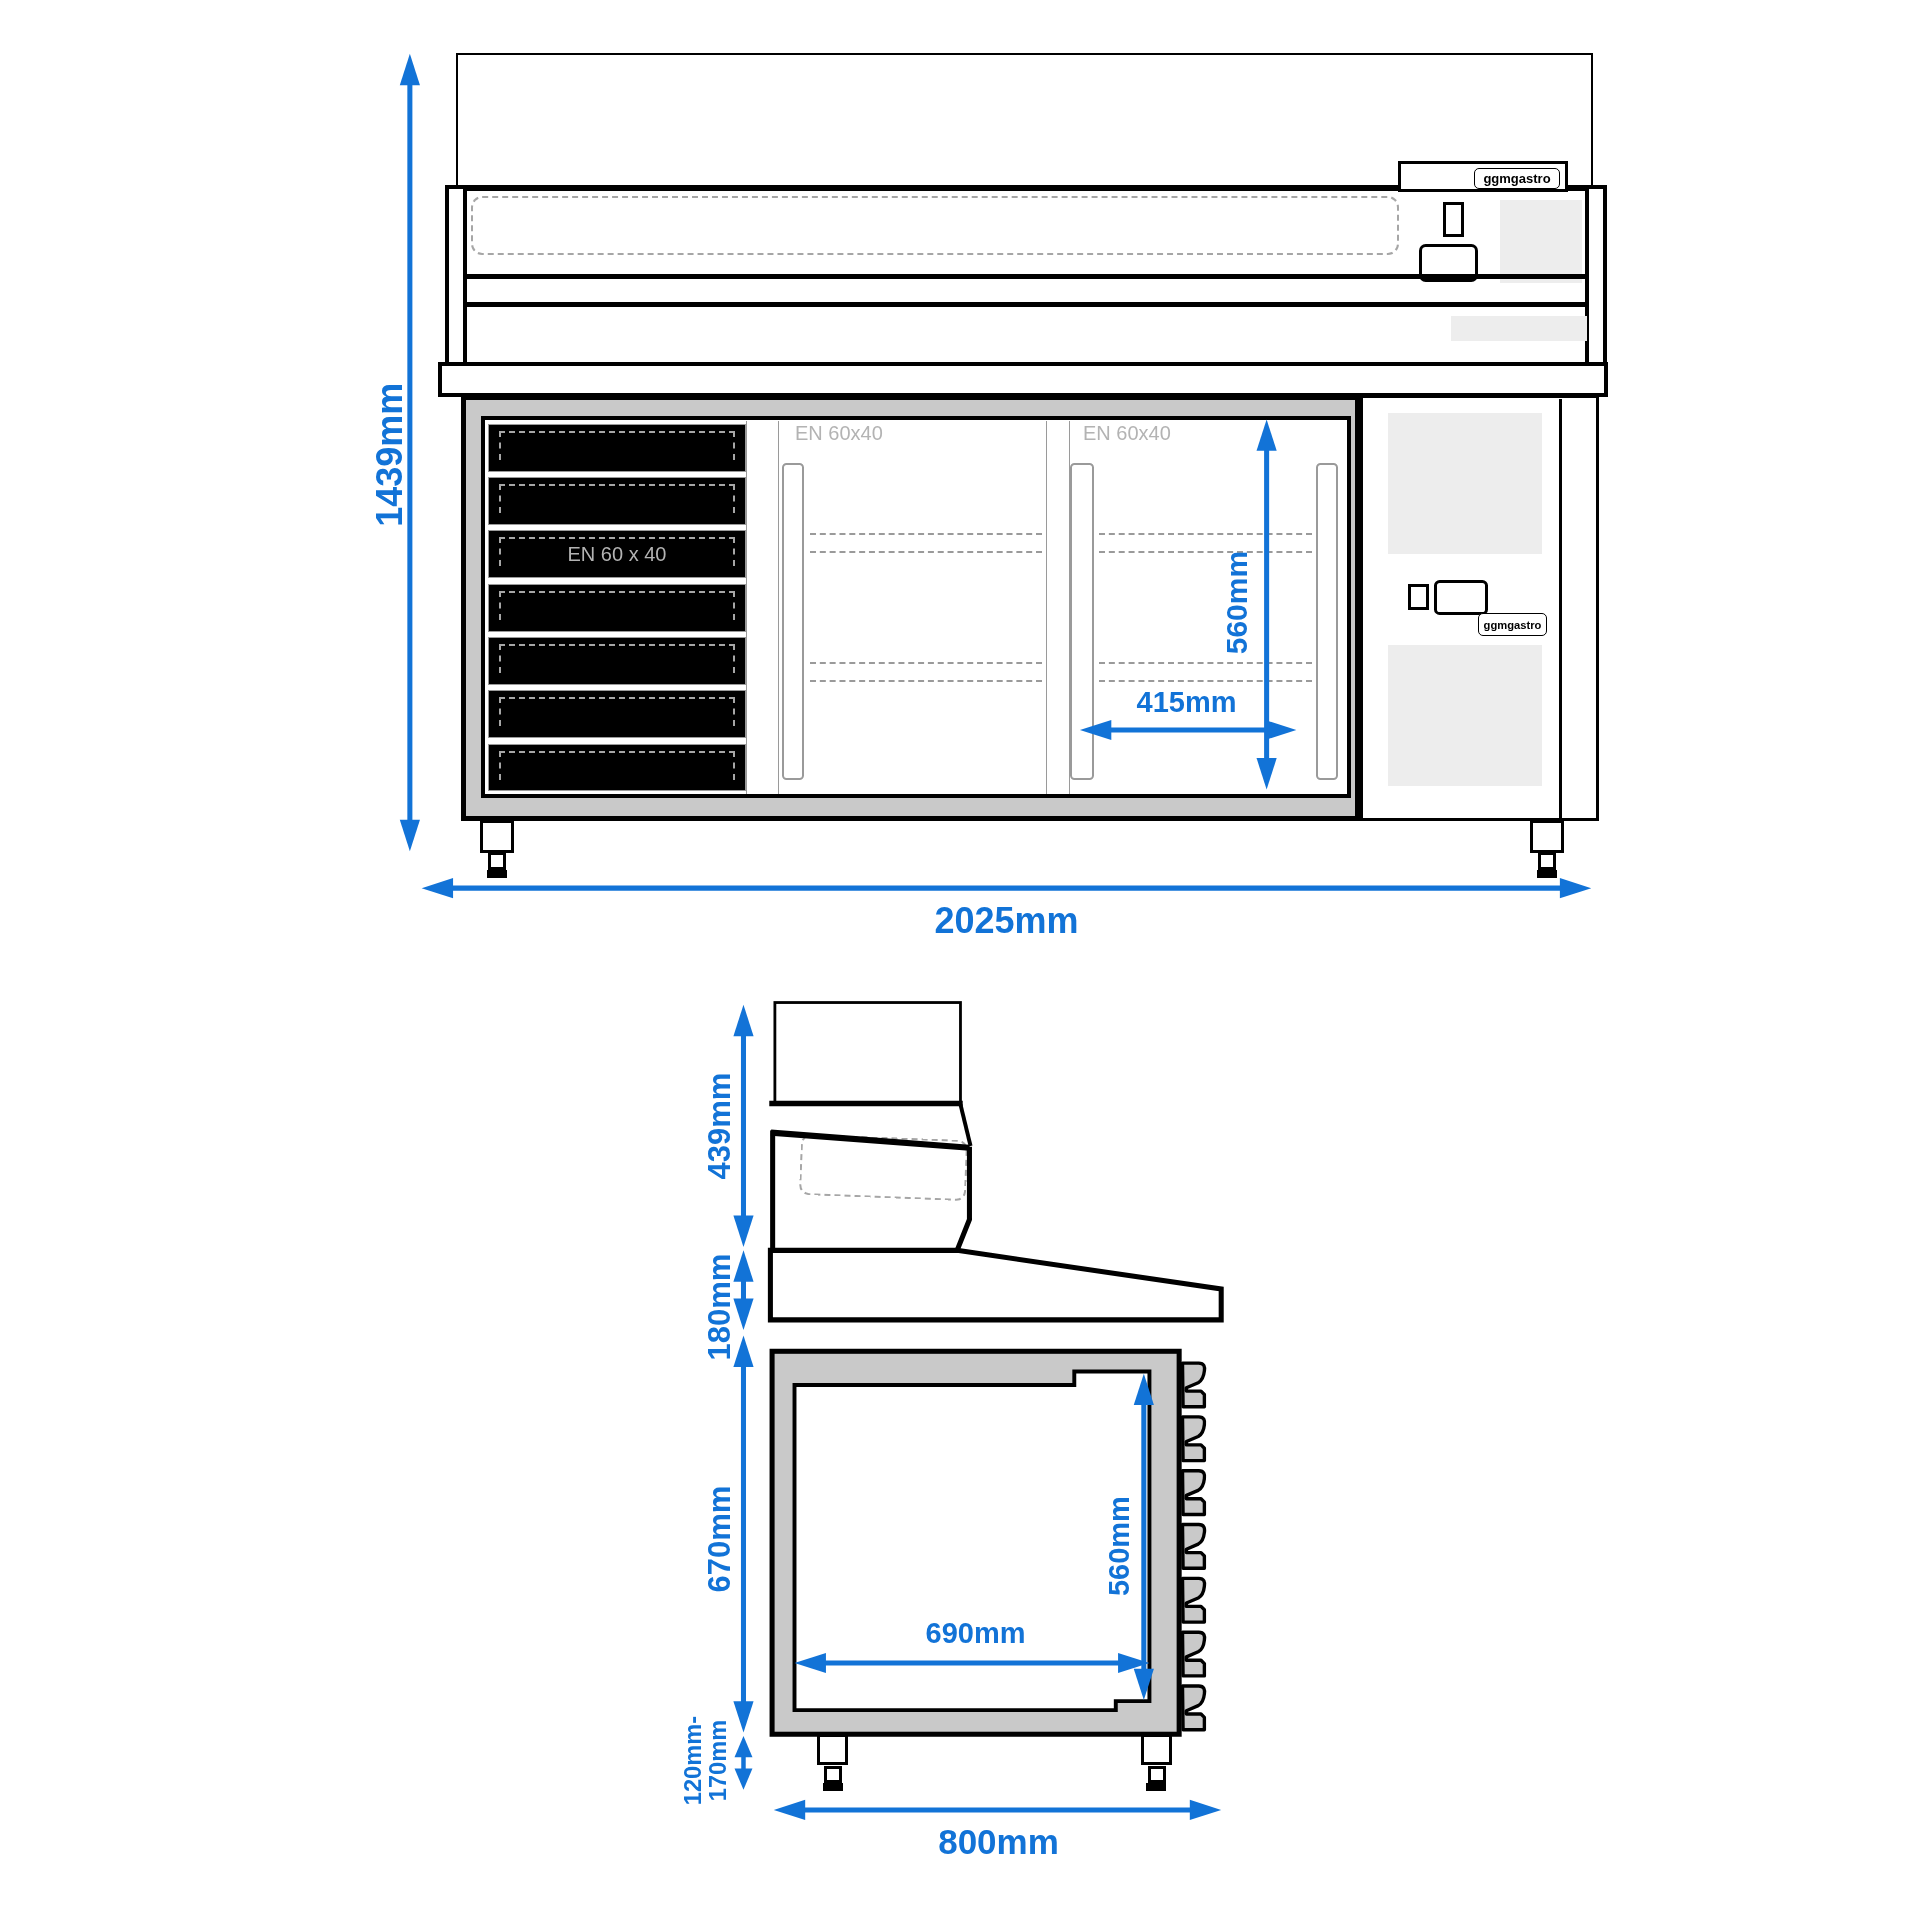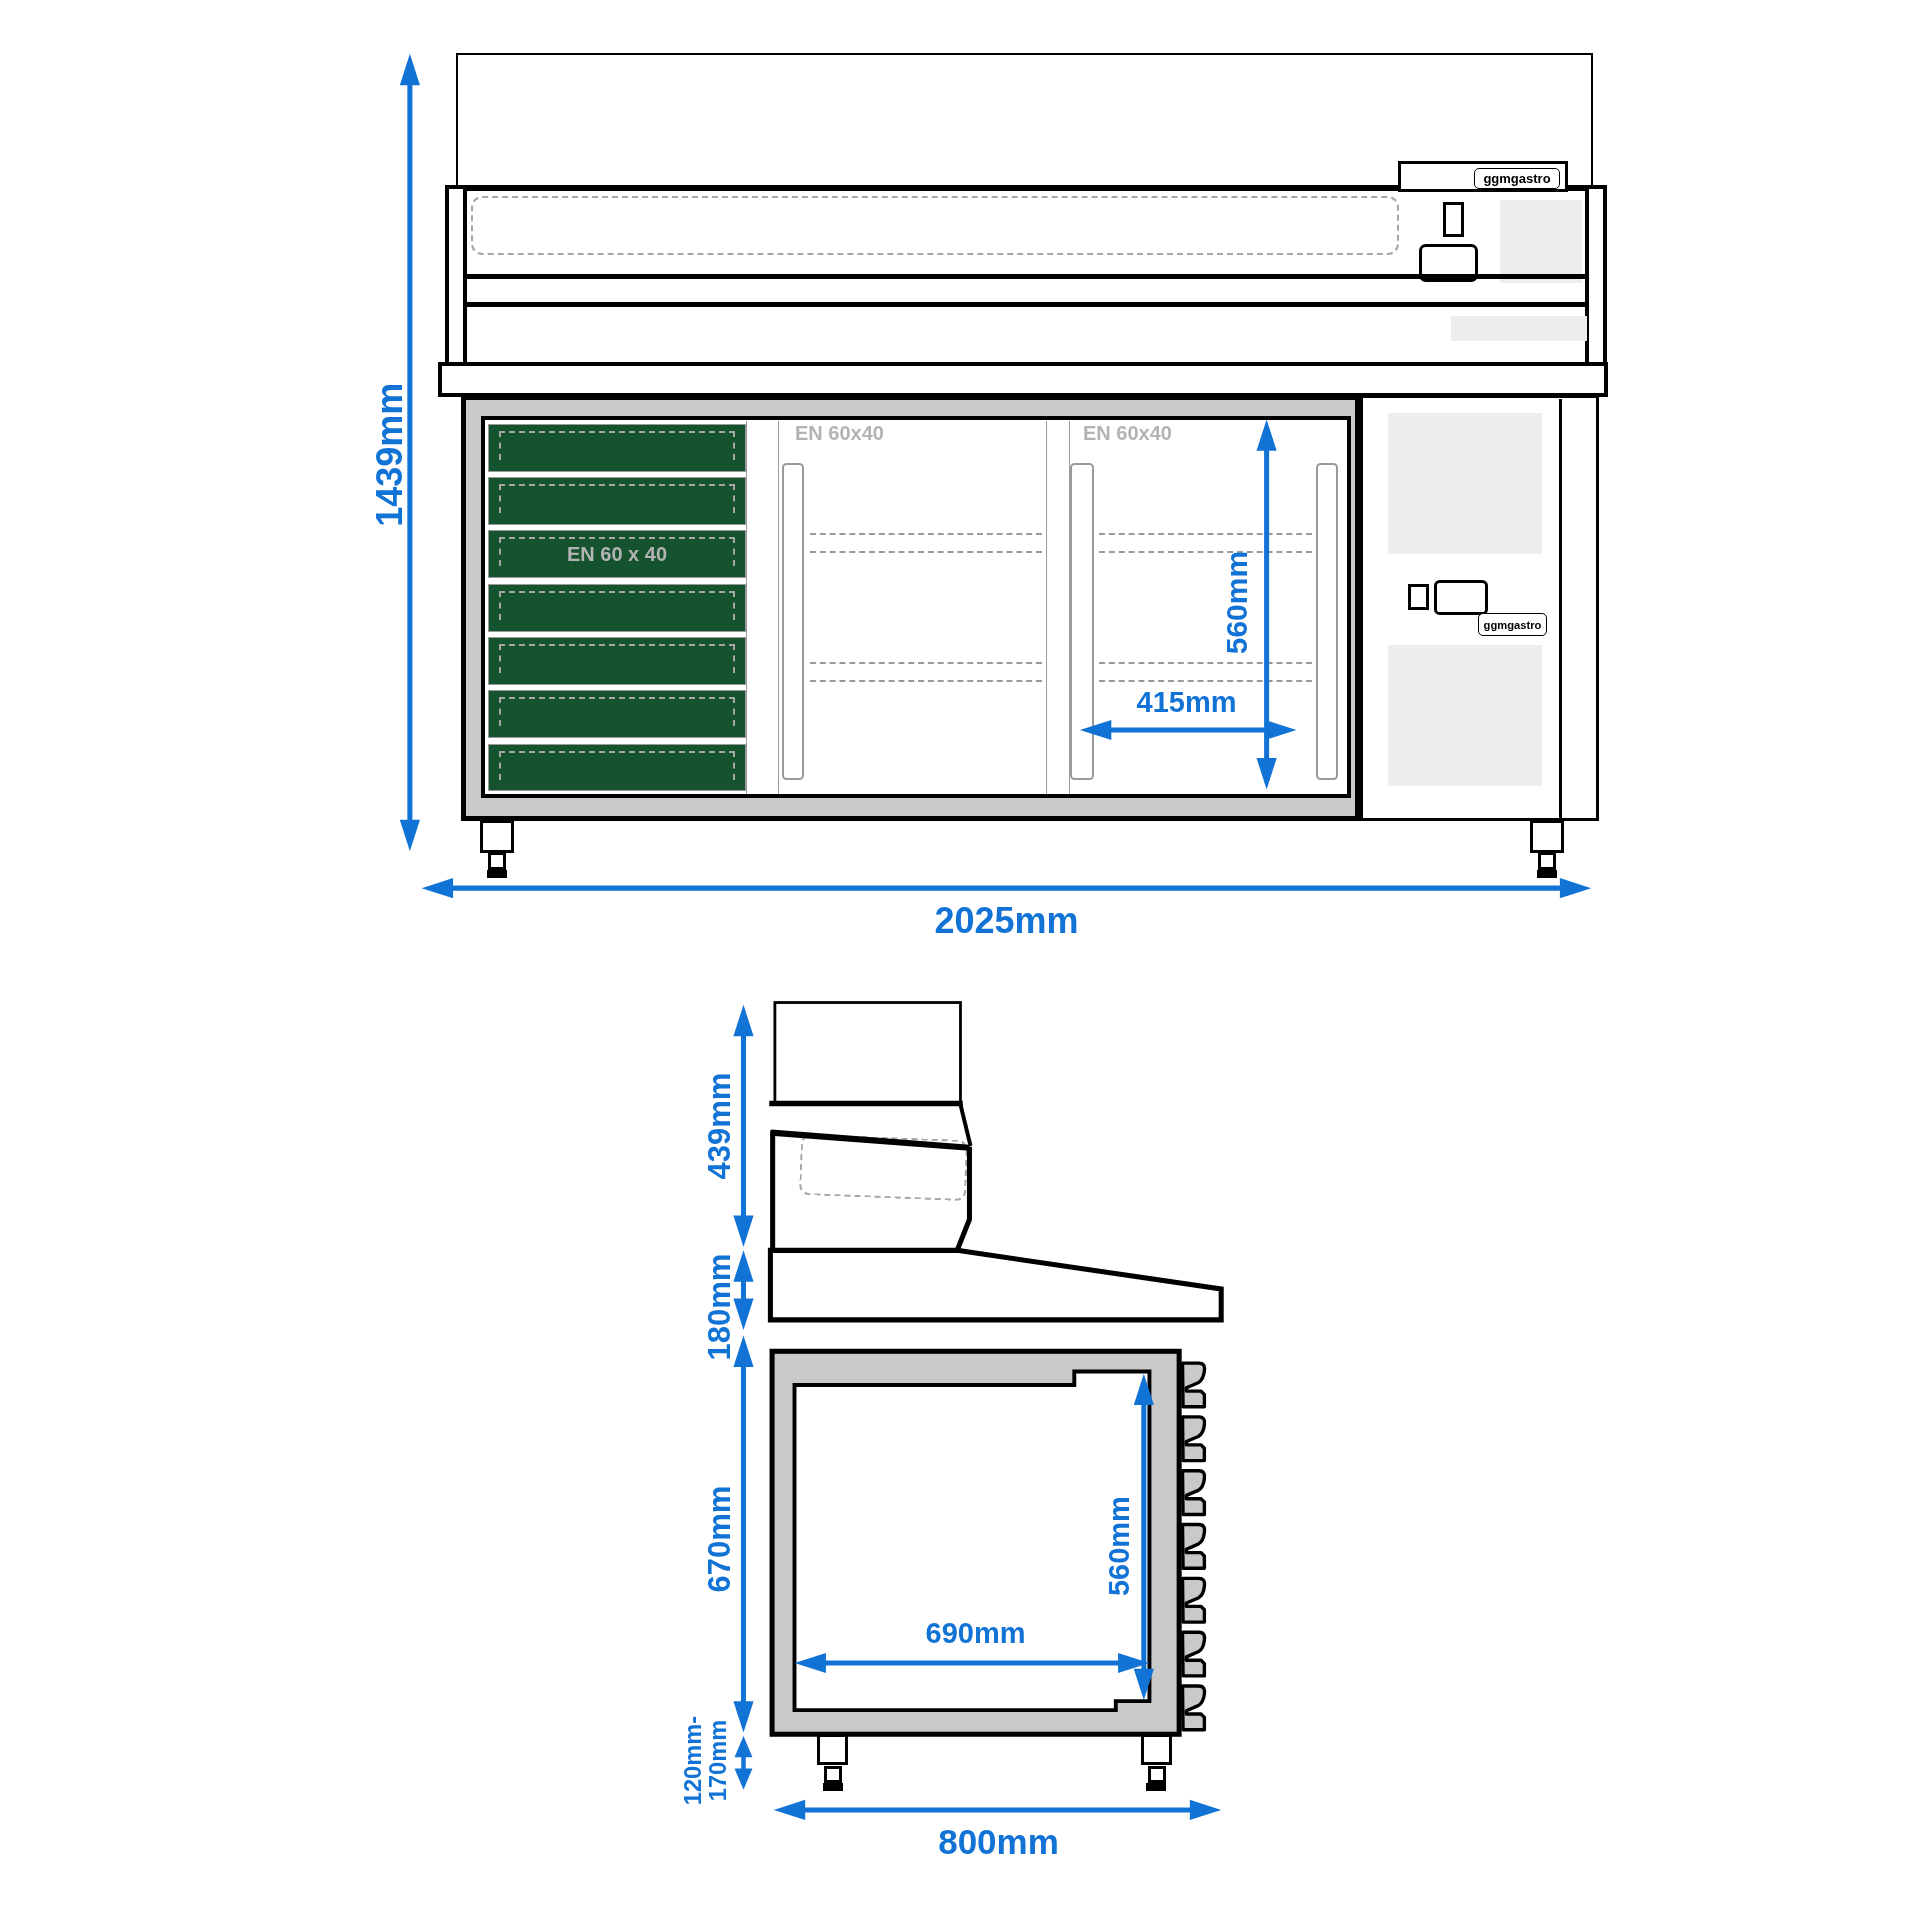--- a/index.html
+++ b/index.html
@@ -4,24 +4,24 @@
 <style>
   html,body{margin:0;padding:0;background:#fff;}
   body{width:1926px;height:1926px;font-family:"Liberation Sans",sans-serif;position:relative;}
   #canvas{position:absolute;left:0;top:0;width:1926px;height:1926px;background:#fff;overflow:hidden;}
   .layer{position:absolute;left:16px;top:0;width:100%;height:100%;}
   .abs{position:absolute;box-sizing:border-box;}
   .blackline{background:#000;}
   .wall{background:#fff;border:4.5px solid #000;}
   .dim{position:absolute;color:#1273d7;font-weight:bold;text-align:center;line-height:1.04;white-space:nowrap;}
   .vdim{transform:rotate(-90deg);}
-  .graylabel{position:absolute;color:#b3b3b3;font-weight:bold;white-space:nowrap;}
+  .graylabel{position:absolute;color:#b3b3b3;font-weight:normal;white-space:nowrap;}
   .badge{position:absolute;background:#fff;border:1.7px solid #000;border-radius:5px;
          display:flex;align-items:center;justify-content:center;font-weight:bold;color:#000;}
-  .drawer{position:absolute;box-sizing:border-box;border:1.7px solid #9a9a9a;background:#14532d;}
+  .drawer{position:absolute;box-sizing:border-box;border:1.7px solid #9a9a9a;background:#000000;}
   .drawer .tray{position:absolute;left:10px;right:10px;top:5.6px;height:29px;box-sizing:border-box;
         border-top:2.8px dashed #a6a6a6;border-left:2.8px dashed #a6a6a6;border-right:2.8px dashed #a6a6a6;}
   .handlebar{position:absolute;box-sizing:border-box;border:2.2px solid #9a9a9a;border-radius:4.5px;background:#fff;}
   .vstrip{position:absolute;box-sizing:border-box;border-left:1.7px solid #9a9a9a;border-right:1.7px solid #9a9a9a;background:#fff;}
   .shelfline{position:absolute;height:0;border-top:2.8px dashed #9a9a9a;}
   .grayrect{position:absolute;background:#ededed;}
   .footu{position:absolute;box-sizing:border-box;border:3.9px solid #000;background:#fff;}
   .footl{position:absolute;box-sizing:border-box;border:3.4px solid #000;background:#fff;}
   .foott{position:absolute;background:#000;}
   .ctrl{position:absolute;box-sizing:border-box;border:3.4px solid #000;background:#fff;}

